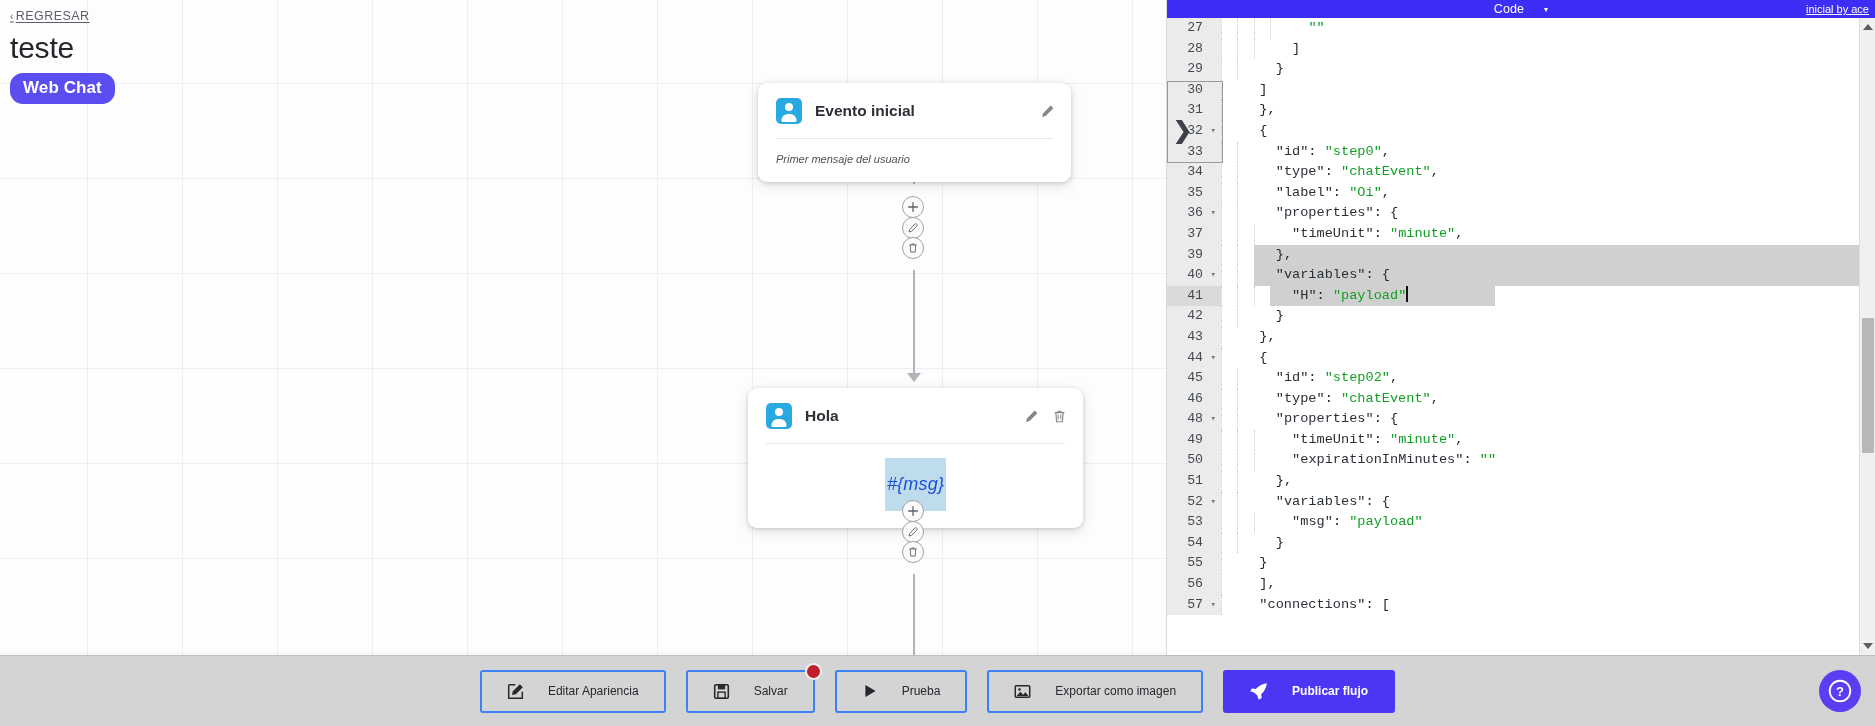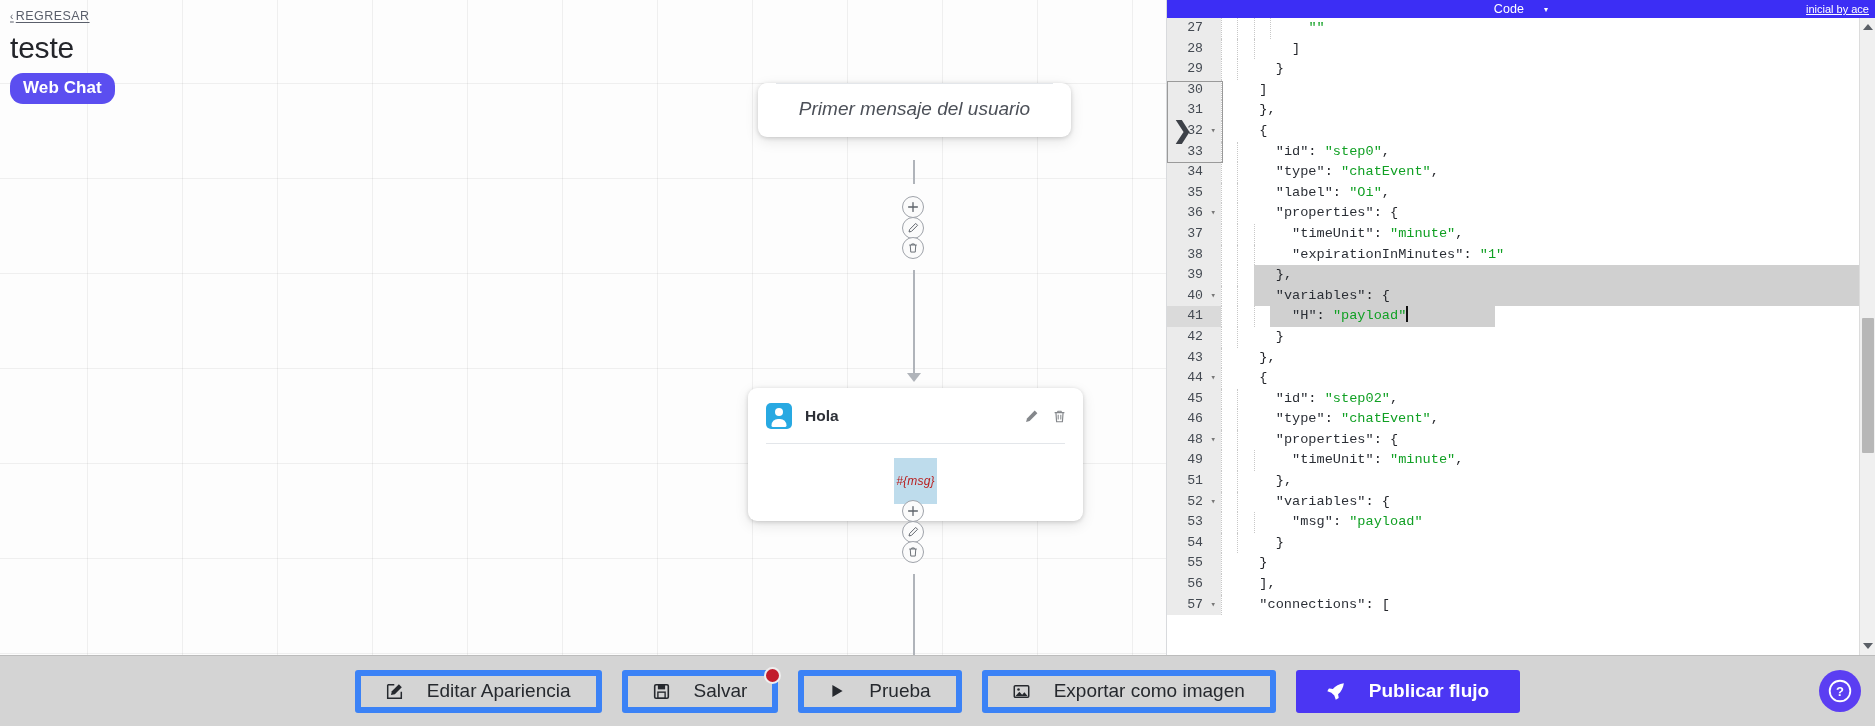--- a/index.html
+++ b/index.html
@@ -73,26 +73,25 @@
     transform: translateX(-50%);
     width: 15px; height: 8px; background:#fff;
     border-radius: 8px 8px 2px 2px;
   }
   .node-title { font-size: 15.5px; font-weight: 700; color: #2c2f36; flex: 1 1 auto; }
   .node-acts { display: flex; align-items: center; gap: 13px; }
   .ico-btn { cursor: pointer; line-height: 0; opacity: .72; }
   .node-divider { height: 1px; background: #e3e6ea; margin: 0 18px; }
   .node-body { padding: 14px 18px 17px; min-height: 42px; }
   .placeholder-msg {
-    font-size: 19px; font-style: italic; color: #4c5058;
-    text-align: center;
+    font-size: 11px; font-style: italic; color: #4c5058;
   }
   .var-chip {
     display: inline-block; background: #bedcec;
-    font-size: 12px; font-style: italic; color: #b91c1c;
+    font-size: 18px; font-style: italic; color: #1d4ed8;
     padding: 16px 2px; letter-spacing: .2px;
   }
   .body-center { text-align: center; }
 
   
   .conn-line {
     position: absolute; width: 2px; background: #b0b4ba; z-index: 5;
   }
   .conn-arrow {
     position: absolute; width: 0; height: 0; z-index: 6;
@@ -207,25 +206,25 @@
   
   #toolbar {
     position: absolute; left: 0; bottom: 0;
     width: 1875px; height: 71px;
     background: #d4d4d4; border-top: 1px solid #bcbcbc;
     display: flex; align-items: center; justify-content: center;
     gap: 20px;
   }
   .tb-btn {
     position: relative; height: 43px; min-width: 120px;
-    background: #d4d4d4; border: 6px solid #3b82f6;
+    background: #d4d4d4; border: 2px solid #3b82f6;
     border-radius: 3px; cursor: pointer;
     display: inline-flex; align-items: center; justify-content: center;
     gap: 24px; padding: 0 25px;
-    font-size: 19px; color: #26292e;
+    font-size: 12px; color: #26292e;
     font-family: "Liberation Sans", sans-serif;
   }
   .tb-btn.primary {
     background: #4b36f3; border-color: #4b36f3; color: #fff; font-weight: 700;
   }
   .tb-ico { line-height: 0; display: inline-flex; }
   .badge-dot {
     position: absolute; top: -9px; right: -9px;
     width: 17px; height: 17px; border-radius: 50%;
     background: #c21d2c; border: 2px solid #efefef;
@@ -288,20 +287,31 @@
       </div>
       <div class="act-circle">
         <svg width="12" height="12" viewBox="0 0 16 16">
             <path d="M3 4h10M6.3 4V2.6h3.4V4M4.3 4l.7 9.4h6l.7-9.4" fill="none" stroke="#5f646b" stroke-width="1.2" stroke-linejoin="round"></path>
           </svg>
       </div>
     </div>
     <div class="conn-line" style="left:913px; top:574px; height:82px;"></div>
 
     <div class="node" style="left:758px; top:83px; width:313px;">
+      <div class="node-head">
+        <div class="avatar"></div>
+        <div class="node-title">Evento inicial</div>
+        <div class="node-acts">
+          <span class="ico-btn">
+            <svg width="15" height="15" viewBox="0 0 16 16">
+                <path d="M11.4 1.7l2.9 2.9-8.3 8.3-3.8 1 1-3.8z" fill="#55595f"></path>
+              </svg>
+          </span>
+        </div>
+      </div>
       <div class="node-divider"></div>
       <div class="node-body">
         <div class="placeholder-msg">Primer mensaje del usuario</div>
       </div>
     </div>
 
     <div class="node" style="left:748px; top:388px; width:335px;">
       <div class="node-head">
         <div class="avatar"></div>
         <div class="node-title">Hola</div>
@@ -374,24 +384,20 @@
             <div class="code-text"><div class="ind" style="left: 0px;"></div><div class="ind" style="left: 16.36px;"></div><span style="margin-left: 32.72px;"><span class="tk-key">"label"</span><span class="tk-pun">: </span><span class="tk-str">"Oi"</span><span class="tk-pun">,</span></span></div>
           </div>
           <div class="code-row">
             <div class="gutter">36<span class="fold">▾</span></div>
             <div class="code-text"><div class="ind" style="left: 0px;"></div><div class="ind" style="left: 16.36px;"></div><span style="margin-left: 32.72px;"><span class="tk-key">"properties"</span><span class="tk-pun">: {</span></span></div>
           </div>
           <div class="code-row">
             <div class="gutter">37</div>
             <div class="code-text"><div class="ind" style="left: 0px;"></div><div class="ind" style="left: 16.36px;"></div><div class="ind" style="left: 32.72px;"></div><span style="margin-left: 49.08px;"><span class="tk-key">"timeUnit"</span><span class="tk-pun">: </span><span class="tk-str">"minute"</span><span class="tk-pun">,</span></span></div>
           </div>
-          <div class="code-row">
-            <div class="gutter">38</div>
-            <div class="code-text"><div class="ind" style="left: 0px;"></div><div class="ind" style="left: 16.36px;"></div><div class="ind" style="left: 32.72px;"></div><span style="margin-left: 49.08px;"><span class="tk-key">"expirationInMinutes"</span><span class="tk-pun">: </span><span class="tk-str">"1"</span></span></div>
-          </div>
           <div class="code-row sel-row">
             <div class="gutter">39</div>
             <div class="code-text"><div class="sel-band" style="left: 32.72px; right: 0px;"></div><div class="ind" style="left: 0px;"></div><div class="ind" style="left: 16.36px;"></div><span style="margin-left: 32.72px;"><span class="tk-pun">},</span></span></div>
           </div>
           <div class="code-row sel-row">
             <div class="gutter">40<span class="fold">▾</span></div>
             <div class="code-text"><div class="sel-band" style="left: 32.72px; right: 0px;"></div><div class="ind" style="left: 0px;"></div><div class="ind" style="left: 16.36px;"></div><span style="margin-left: 32.72px;"><span class="tk-key">"variables"</span><span class="tk-pun">: {</span></span></div>
           </div>
           <div class="code-row sel-row">
             <div class="gutter active">41</div>
@@ -417,20 +423,24 @@
             <div class="gutter">46</div>
             <div class="code-text"><div class="ind" style="left: 0px;"></div><div class="ind" style="left: 16.36px;"></div><span style="margin-left: 32.72px;"><span class="tk-key">"type"</span><span class="tk-pun">: </span><span class="tk-str">"chatEvent"</span><span class="tk-pun">,</span></span></div>
           </div>
           <div class="code-row">
             <div class="gutter">48<span class="fold">▾</span></div>
             <div class="code-text"><div class="ind" style="left: 0px;"></div><div class="ind" style="left: 16.36px;"></div><span style="margin-left: 32.72px;"><span class="tk-key">"properties"</span><span class="tk-pun">: {</span></span></div>
           </div>
           <div class="code-row">
             <div class="gutter">49</div>
             <div class="code-text"><div class="ind" style="left: 0px;"></div><div class="ind" style="left: 16.36px;"></div><div class="ind" style="left: 32.72px;"></div><span style="margin-left: 49.08px;"><span class="tk-key">"timeUnit"</span><span class="tk-pun">: </span><span class="tk-str">"minute"</span><span class="tk-pun">,</span></span></div>
+          </div>
+          <div class="code-row">
+            <div class="gutter">50</div>
+            <div class="code-text"><div class="ind" style="left: 0px;"></div><div class="ind" style="left: 16.36px;"></div><div class="ind" style="left: 32.72px;"></div><span style="margin-left: 49.08px;"><span class="tk-key">"expirationInMinutes"</span><span class="tk-pun">: </span><span class="tk-str">""</span></span></div>
           </div>
           <div class="code-row">
             <div class="gutter">51</div>
             <div class="code-text"><div class="ind" style="left: 0px;"></div><div class="ind" style="left: 16.36px;"></div><span style="margin-left: 32.72px;"><span class="tk-pun">},</span></span></div>
           </div>
           <div class="code-row">
             <div class="gutter">52<span class="fold">▾</span></div>
             <div class="code-text"><div class="ind" style="left: 0px;"></div><div class="ind" style="left: 16.36px;"></div><span style="margin-left: 32.72px;"><span class="tk-key">"variables"</span><span class="tk-pun">: {</span></span></div>
           </div>
           <div class="code-row">

